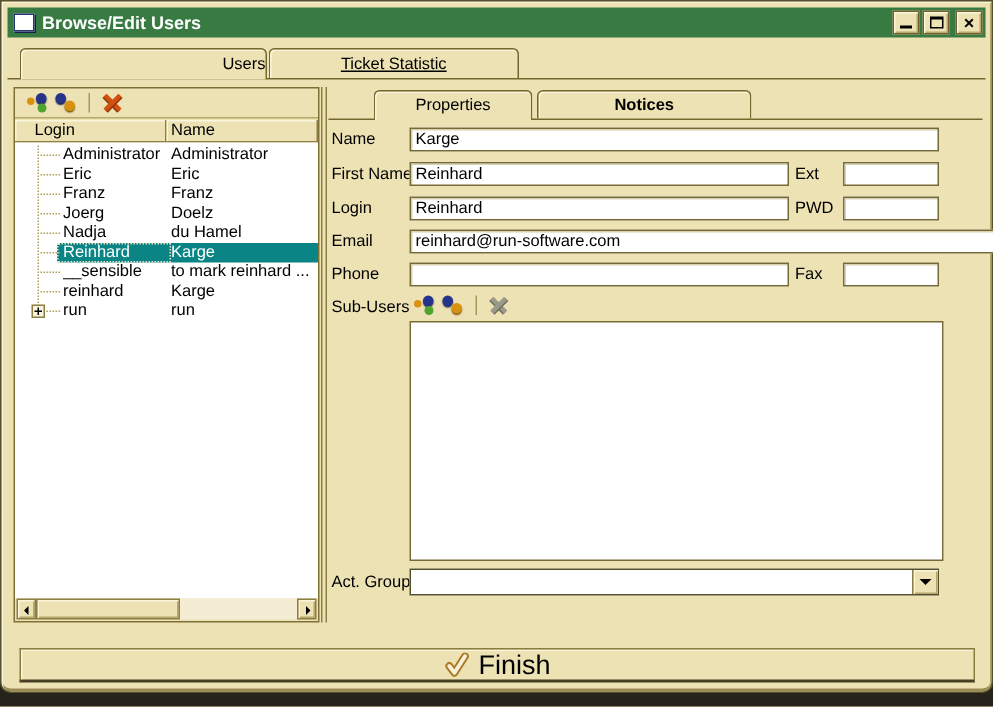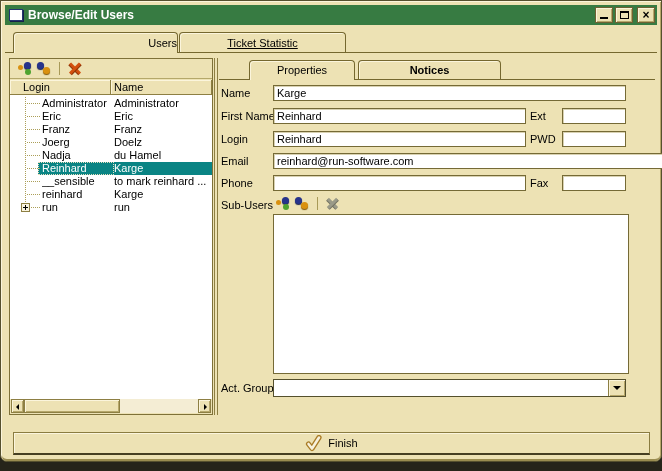--- a/index.html
+++ b/index.html
@@ -182,21 +182,21 @@
                border-left:1px solid #8d7f43;
                box-shadow: inset 1px 1px 0 #fbf5dc, inset -1px -1px 0 #b6a76a; }
   .chev { position:absolute; left:4px; top:6px;
           border:4px solid transparent; border-top-color:#000; border-bottom-width:0; }
   
   .finish {
     position:absolute; left:12px; top:431px; width:637px; height:23px;
     background:#ede2b4;
     border:1px solid #8a7c40; border-bottom:2px solid #463f22;
     box-shadow: inset 1px 1px 0 #fbf5dd;
-    font-family:"Liberation Sans", sans-serif; font-size:11px; color:#000;
+    font-family:"Liberation Sans", sans-serif; font-size:18px; color:#000;
     display:flex; align-items:center; justify-content:center; gap:6px; cursor:default;
   }
 </style>
 </head>
 <body>
 
 <div class="window">
 
   <div class="titlebar">
     <span class="app-icon"></span>

